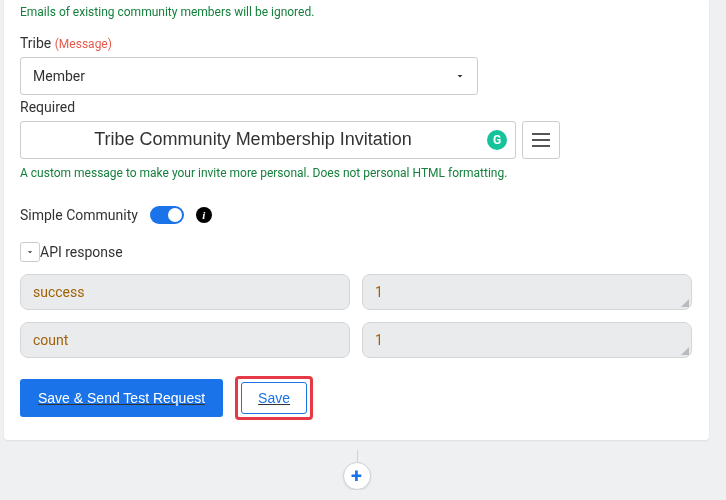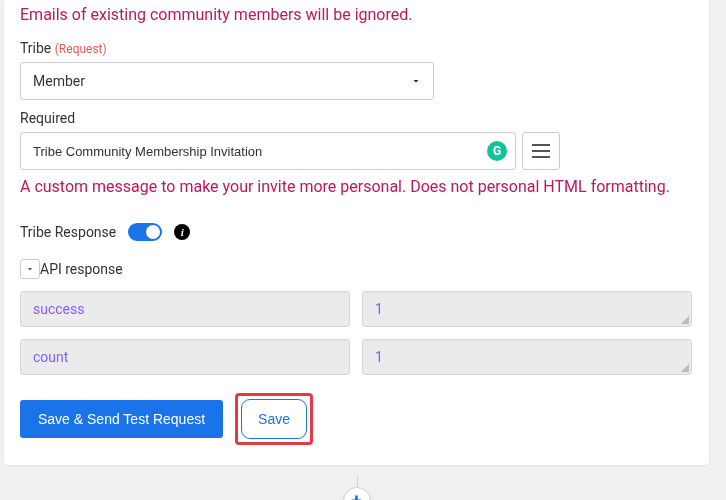--- a/index.html
+++ b/index.html
@@ -12,38 +12,38 @@
   }
   .panel {
     background: #fff;
     width: 705px;
     margin: 0 0 0 4px;
     padding: 0 16px 20px 16px;
     border-radius: 0 0 4px 4px;
     box-shadow: 0 1px 2px rgba(0,0,0,0.08);
   }
   .helper {
-    color: #be185d;
-    font-size: 16px;
+    color: #15803d;
+    font-size: 12px;
     line-height: 1.4;
     margin: 0 0 14px 0;
   }
   .field-label {
     font-size: 14px;
     color: #333;
     margin-bottom: 6px;
   }
   .required {
     color: #e55b4e;
     font-size: 12px;
   }
   .select-wrap {
     position: relative;
-    width: 414px;
-    margin-bottom: 10px;
+    width: 458px;
+    margin-bottom: 4px;
   }
   .select {
     width: 100%;
     height: 38px;
     border: 1px solid #ccc;
     border-radius: 3px;
     padding: 0 12px;
     display: flex;
     align-items: center;
     font-size: 14px;
@@ -72,23 +72,24 @@
     padding: 0 40px 0 10px;
     font-size: 14px;
     color: #333;
     position: relative;
   }
   .msg-input-inner {
     width: 100%;
     height: 36px;
     border: none;
     outline: none;
-    font-size: 13px;
+    font-size: 18px;
     color: #333;
     background: transparent;
+    text-align: center;
   }
   .g-badge {
     position: absolute;
     right: 8px;
     top: 50%;
     transform: translateY(-50%);
     width: 20px;
     height: 20px;
     border-radius: 50%;
     background: #15c39a;
@@ -164,26 +165,26 @@
     background: #fff;
   }
   .kv-row {
     display: flex;
     gap: 12px;
     margin-bottom: 12px;
   }
   .kv-cell {
     background: #e9ebec;
     border: 1px solid #d4d6d8;
-    border-radius: 3px;
+    border-radius: 8px;
     height: 36px;
     padding: 0 12px;
     display: flex;
     align-items: center;
-    color: #8b5cf6;
+    color: #a16207;
     font-size: 14px;
     position: relative;
   }
   .kv-key { width: 330px; }
   .kv-val { width: 330px; }
   .resize-grip {
     position: absolute;
     right: 2px;
     bottom: 2px;
     width: 8px;
@@ -197,20 +198,21 @@
     width: 0; height: 0;
     border-style: solid;
     border-width: 0 0 8px 8px;
     border-color: transparent transparent #b8bcc0 transparent;
   }
   .btn-row {
     display: flex;
     gap: 12px;
     margin-top: 18px;
     align-items: center;
+    text-decoration: underline;
   }
   .btn-primary {
     background: #1a73e8;
     color: #fff;
     border: none;
     border-radius: 3px;
     height: 38px;
     padding: 0 18px;
     font-size: 14px;
     cursor: pointer;
@@ -218,22 +220,22 @@
   .save-highlight {
     border: 3px solid #e63946;
     border-radius: 4px;
     padding: 3px;
     display: inline-flex;
   }
   .btn-outline {
     background: #fff;
     color: #1a73e8;
     border: 1px solid #1a73e8;
-    border-radius: 9px;
-    height: 40px;
+    border-radius: 3px;
+    height: 32px;
     padding: 0 16px;
     font-size: 14px;
     cursor: pointer;
   }
   .add-step {
     position: relative;
     width: 705px;
     margin: 10px 0 0 4px;
     height: 40px;
   }
@@ -265,21 +267,21 @@
 </style>
 </head>
 <body>
 
 <div class="panel">
 
   <p class="helper" style="padding-top:4px;">Emails of existing community members will be ignored.</p>
 
   <div class="field-label">
     <span>Tribe</span>
-    <span class="required">(Request)</span>
+    <span class="required">(Message)</span>
   </div>
   <div class="select-wrap">
     <div class="select">
       <span>Member</span>
       <span class="caret">
         <svg width="12" height="12" viewBox="0 0 24 24">
             <path d="M7 10l5 5 5-5z" fill="#333"></path>
           </svg>
       </span>
     </div>
@@ -295,21 +297,21 @@
       <span>
         <svg width="18" height="14" viewBox="0 0 18 14">
             <path d="M0 1h18M0 7h18M0 13h18" stroke="#555" stroke-width="2"></path>
           </svg>
       </span>
     </div>
   </div>
   <p class="helper">A custom message to make your invite more personal. Does not personal HTML formatting.</p>
 
   <div class="simple-row">
-    <span>Tribe Response</span>
+    <span>Simple Community</span>
     <div class="toggle">
       <div class="knob"></div>
     </div>
     <div class="info-badge">i</div>
   </div>
 
   <div class="api-row">
     <div class="expand-btn">
       <span>
         <svg width="10" height="10" viewBox="0 0 24 24">

